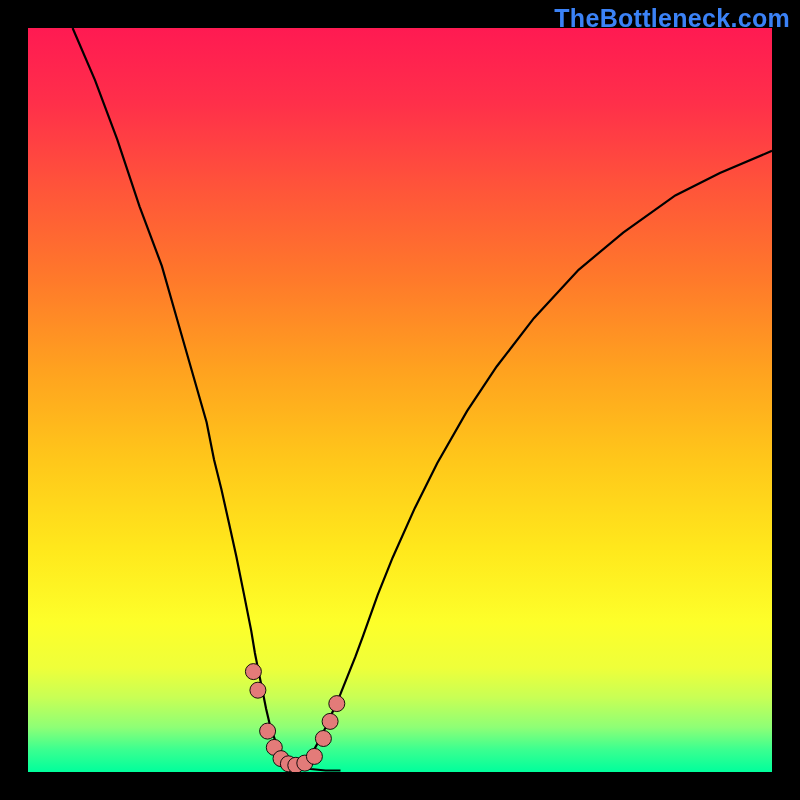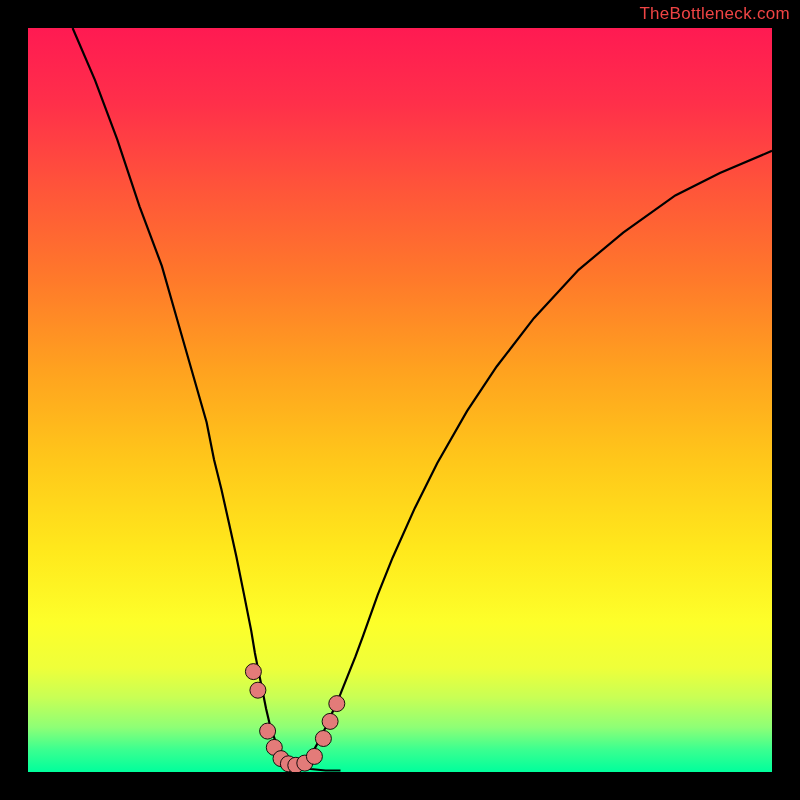--- a/index.html
+++ b/index.html
@@ -39,23 +39,23 @@
       #c8ff55 90%,
       #8eff76 94%,
       #3bff90 97%,
       #00ff9c 100%
     );
   }
   .watermark {
     position: absolute;
     top: 4px;
     right: 10px;
-    color: #ef4444;
-    font-size: 17px;
-    font-weight: 400;
+    color: #3b82f6;
+    font-size: 25px;
+    font-weight: 700;
     letter-spacing: 0.3px;
     user-select: none;
   }
   svg.curves {
     position: absolute;
     left: 0;
     top: 0;
     width: 744px;
     height: 744px;
   }

